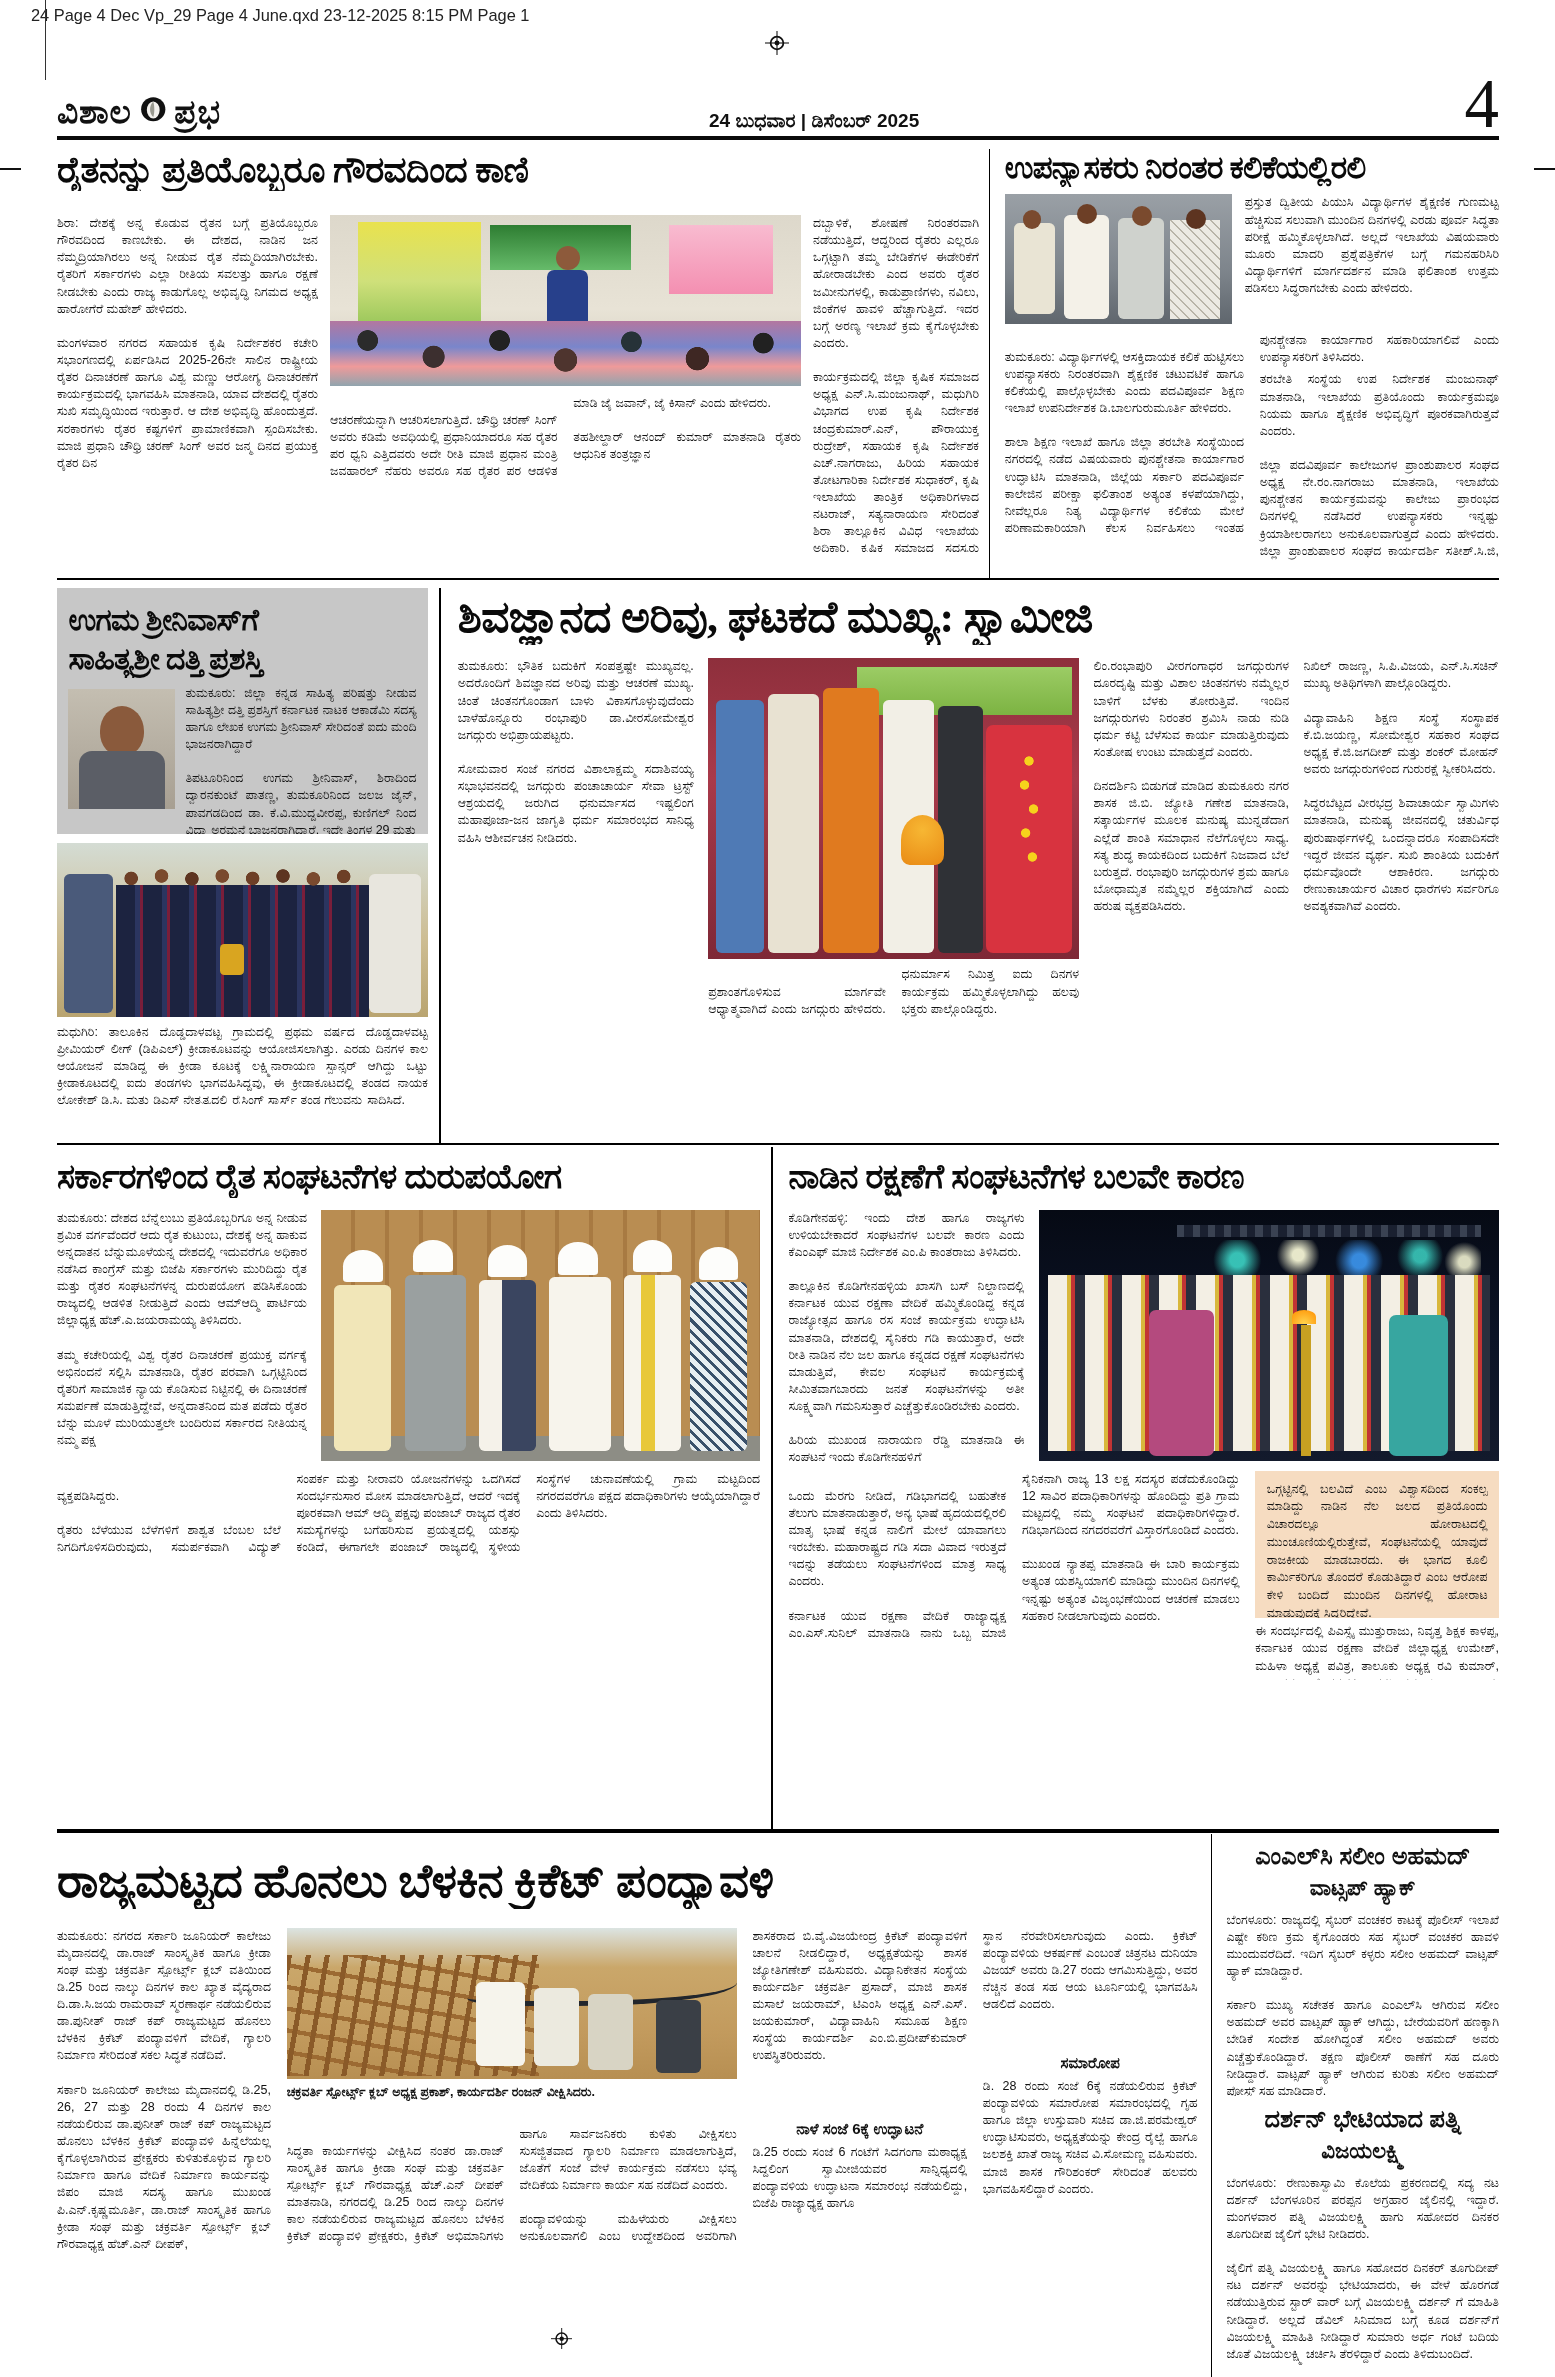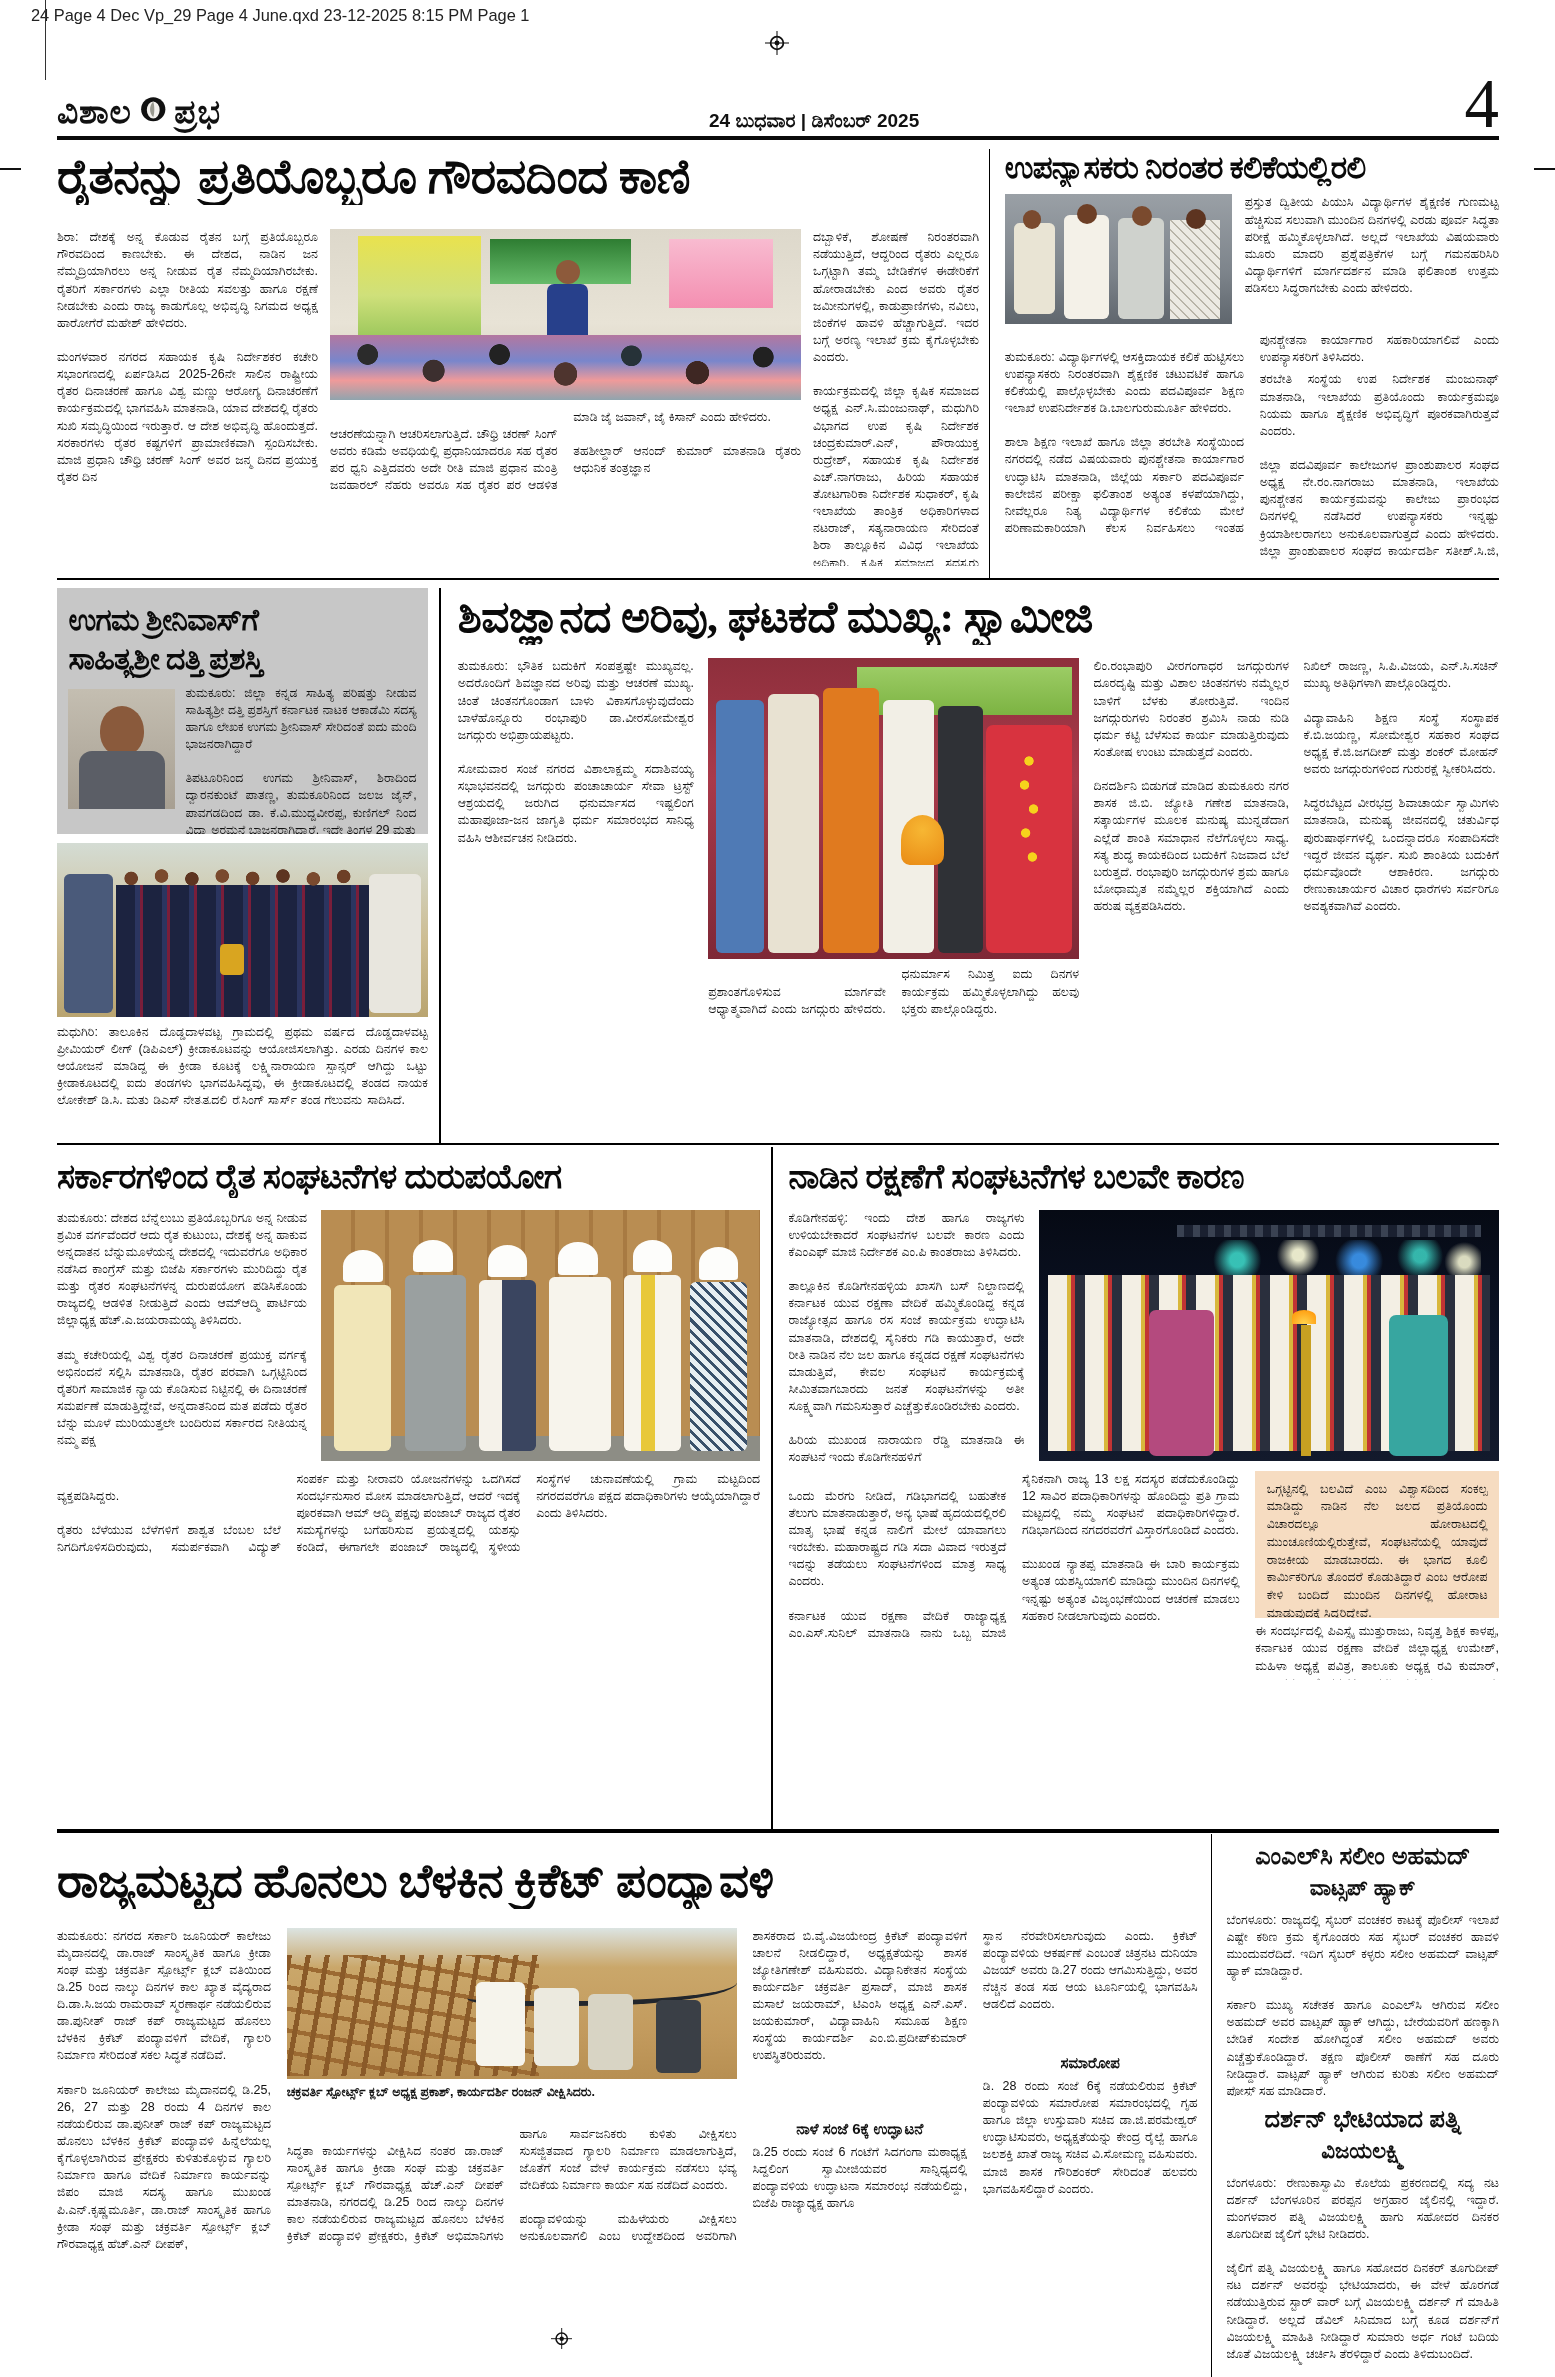--- a/index.html
+++ b/index.html
@@ -20,21 +20,21 @@
   
   .content{position:absolute;left:57px;top:84px;width:1442px;}
   
   .masthead{display:flex;align-items:flex-end;justify-content:space-between;height:56px;border-bottom:4.3px solid #0a0a0a;padding-bottom:4.3px;}
   .brand{display:flex;align-items:center;gap:7.1px;font-weight:900;font-size:33px;letter-spacing:0.7px;}
   .brand .dove{display:inline-block;}
   .date-line{font-weight:700;font-size:19px;transform:translateX(-28.5px);}
   .page-num{font-family:"Liberation Serif","DejaVu Serif",serif;font-size:69px;line-height:.8;font-weight:400;}
   
   .hl{font-weight:800;color:#0a0a0a;font-family:"Liberation Serif","DejaVu Serif",serif;letter-spacing:-0.7px;overflow:hidden;white-space:nowrap;}
-  .hl-a{font-size:48px;line-height:1.18;}
+  .hl-a{font-size:36px;line-height:1.18;}
   .hl-b{font-size:31px;line-height:1.25;margin-bottom:7.1px;}
   .hl-c{font-size:30px;line-height:1.3;white-space:normal;text-align:left;}
   .hl-d{font-size:44px;line-height:1.2;margin:4.3px 0 13px 0;}
   .hl-e{font-size:34px;line-height:1.2;margin:10px 0 11.4px 0;}
   .hl-g{font-size:47px;line-height:1.2;margin-top:18.6px;}
   .hl-side{font-size:24px;line-height:1.3;text-align:center;white-space:normal;font-weight:800;}
   .hl-side2{font-size:21.4px;line-height:1.3;text-align:center;white-space:normal;font-weight:800;margin-top:4.3px;}
   .subhead{font-weight:800;text-align:center;font-size:15px;margin:5.7px 0;}
   
   .bt{font-size:12.5px;line-height:1.37;text-align:justify;white-space:pre-line;overflow:hidden;}

